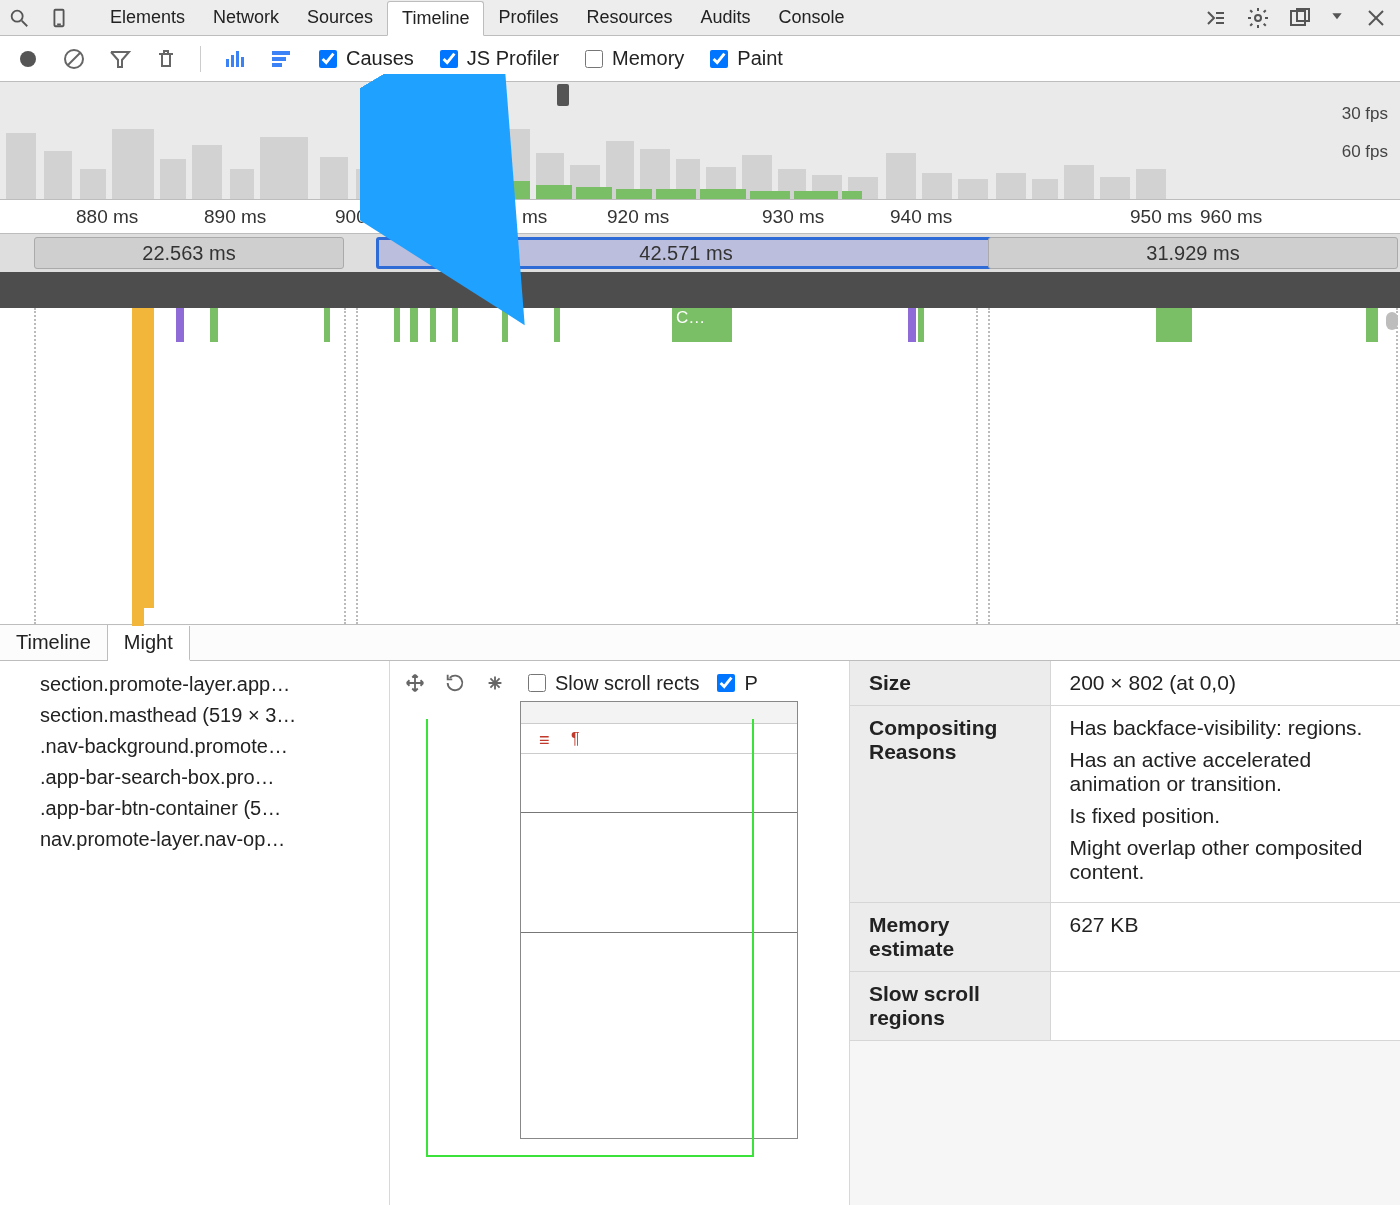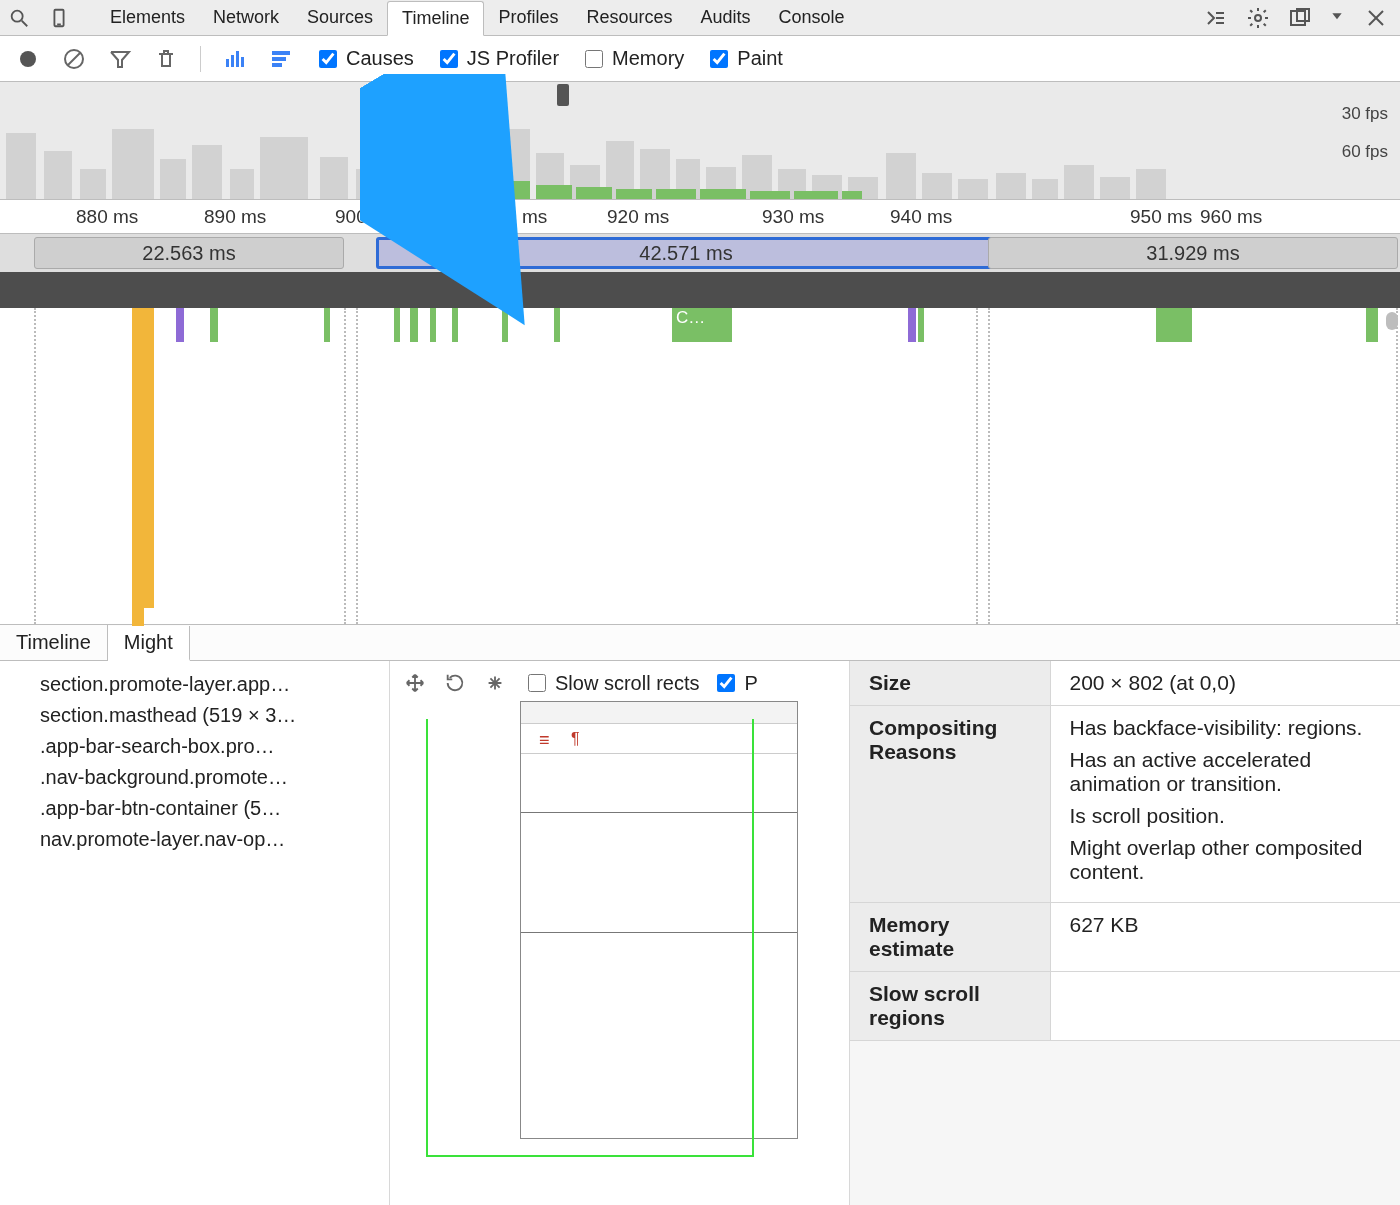--- a/index.html
+++ b/index.html
@@ -444,22 +444,22 @@
 <div class="dtabs">
   <div class="dt">Timeline</div>
   <div class="dt active">Might</div>
 </div>
 
 <div class="bottom">
 
   <div class="tree">
     <div class="kid">section.promote-layer.app…</div>
     <div class="kid">section.masthead (519 × 3…</div>
+    <div class="kid">.nav-background.promote…</div>
     <div class="kid">.app-bar-search-box.pro…</div>
-    <div class="kid">.nav-background.promote…</div>
     <div class="kid">.app-bar-btn-container (5…</div>
     <div class="kid">nav.promote-layer.nav-op…</div>
   </div>
 
   <div class="viewer">
     <div class="vtoolbar">
       <span class="ico">
         <svg viewBox="0 0 24 24" stroke="#3b82f6">
             <path d="M12 3v18M3 12h18M12 3l-3 3M12 3l3 3M12 21l-3-3M12 21l3-3M3 12l3-3M3 12l3 3M21 12l-3-3M21 12l-3 3"></path>
           </svg>
@@ -501,21 +501,21 @@
           <tr>
         <td class="k">Size</td>
         <td class="v">200 × 802 (at 0,0)</td>
       </tr>
       <tr>
         <td class="k" style="white-space:pre-line">Compositing
 Reasons</td>
         <td class="v reasons">
           <div>Has backface-visibility: regions.</div>
           <div>Has an active accelerated animation or transition.</div>
-          <div>Is scroll position.</div>
+          <div>Is fixed position.</div>
           <div>Might overlap other composited content.</div>
         </td>
       </tr>
       <tr>
         <td class="k">Memory estimate</td>
         <td class="v">627 KB</td>
       </tr>
       <tr>
         <td class="k">Slow scroll regions</td>
         <td class="v"></td>

